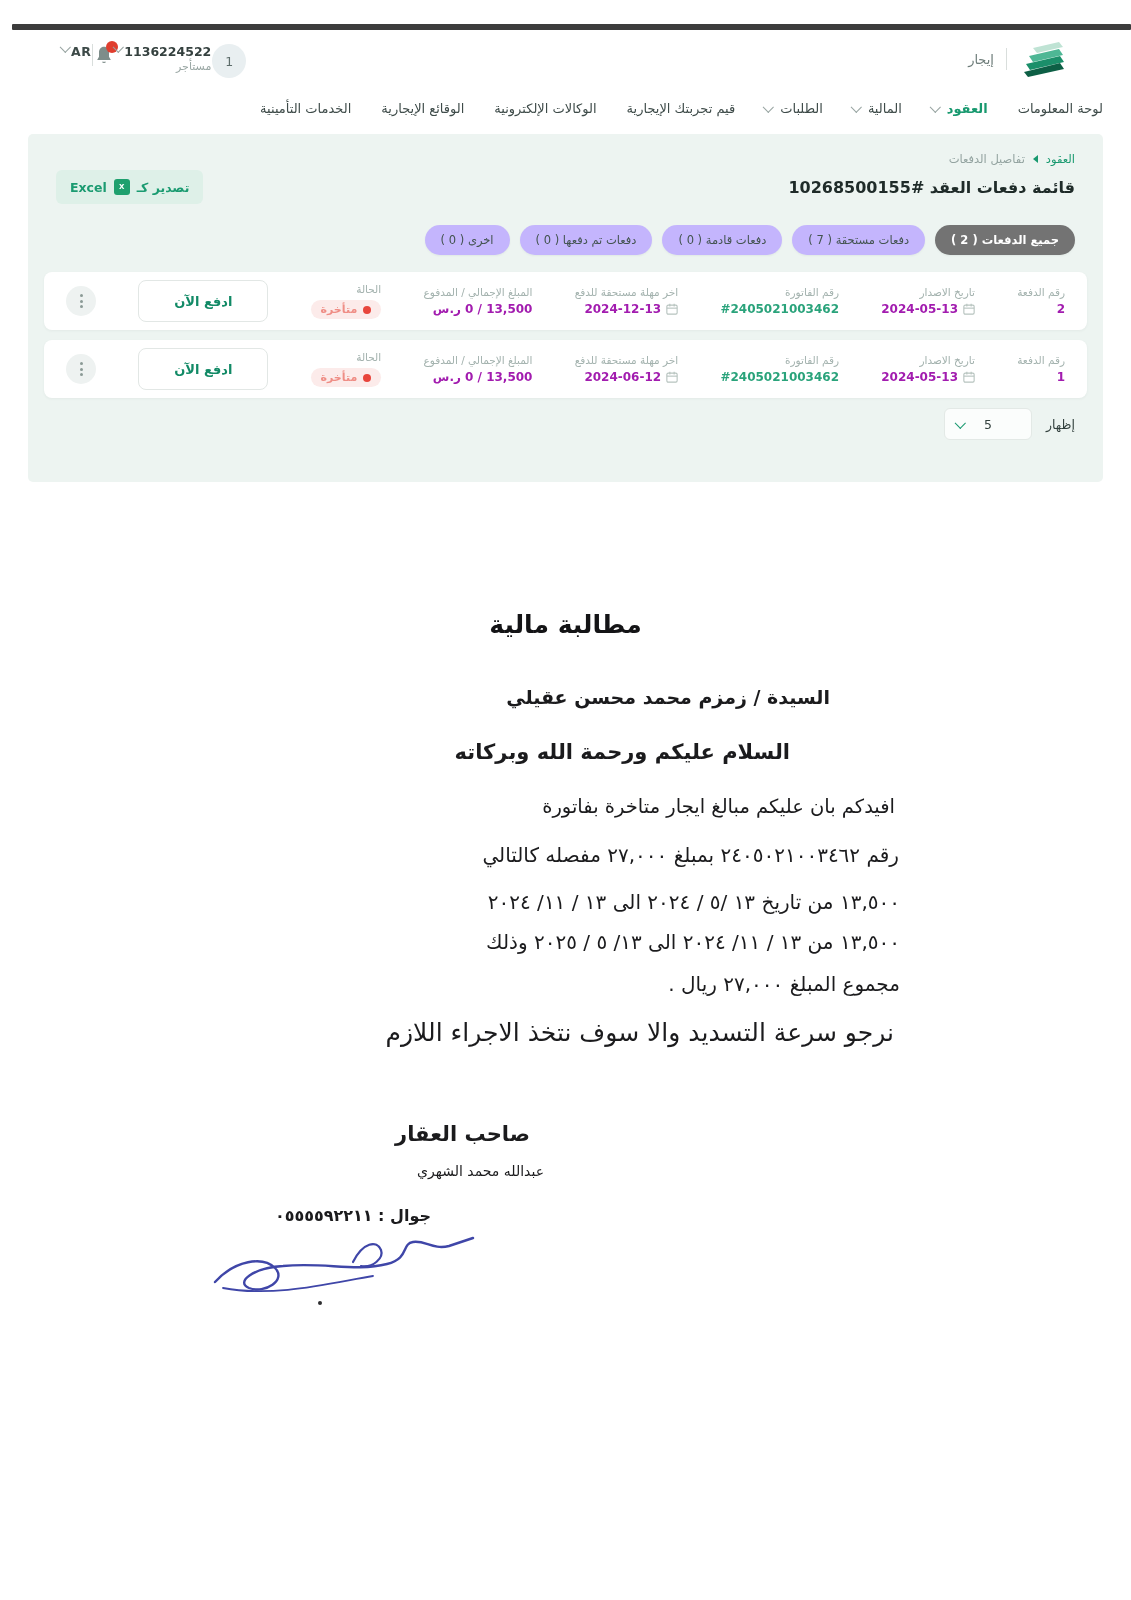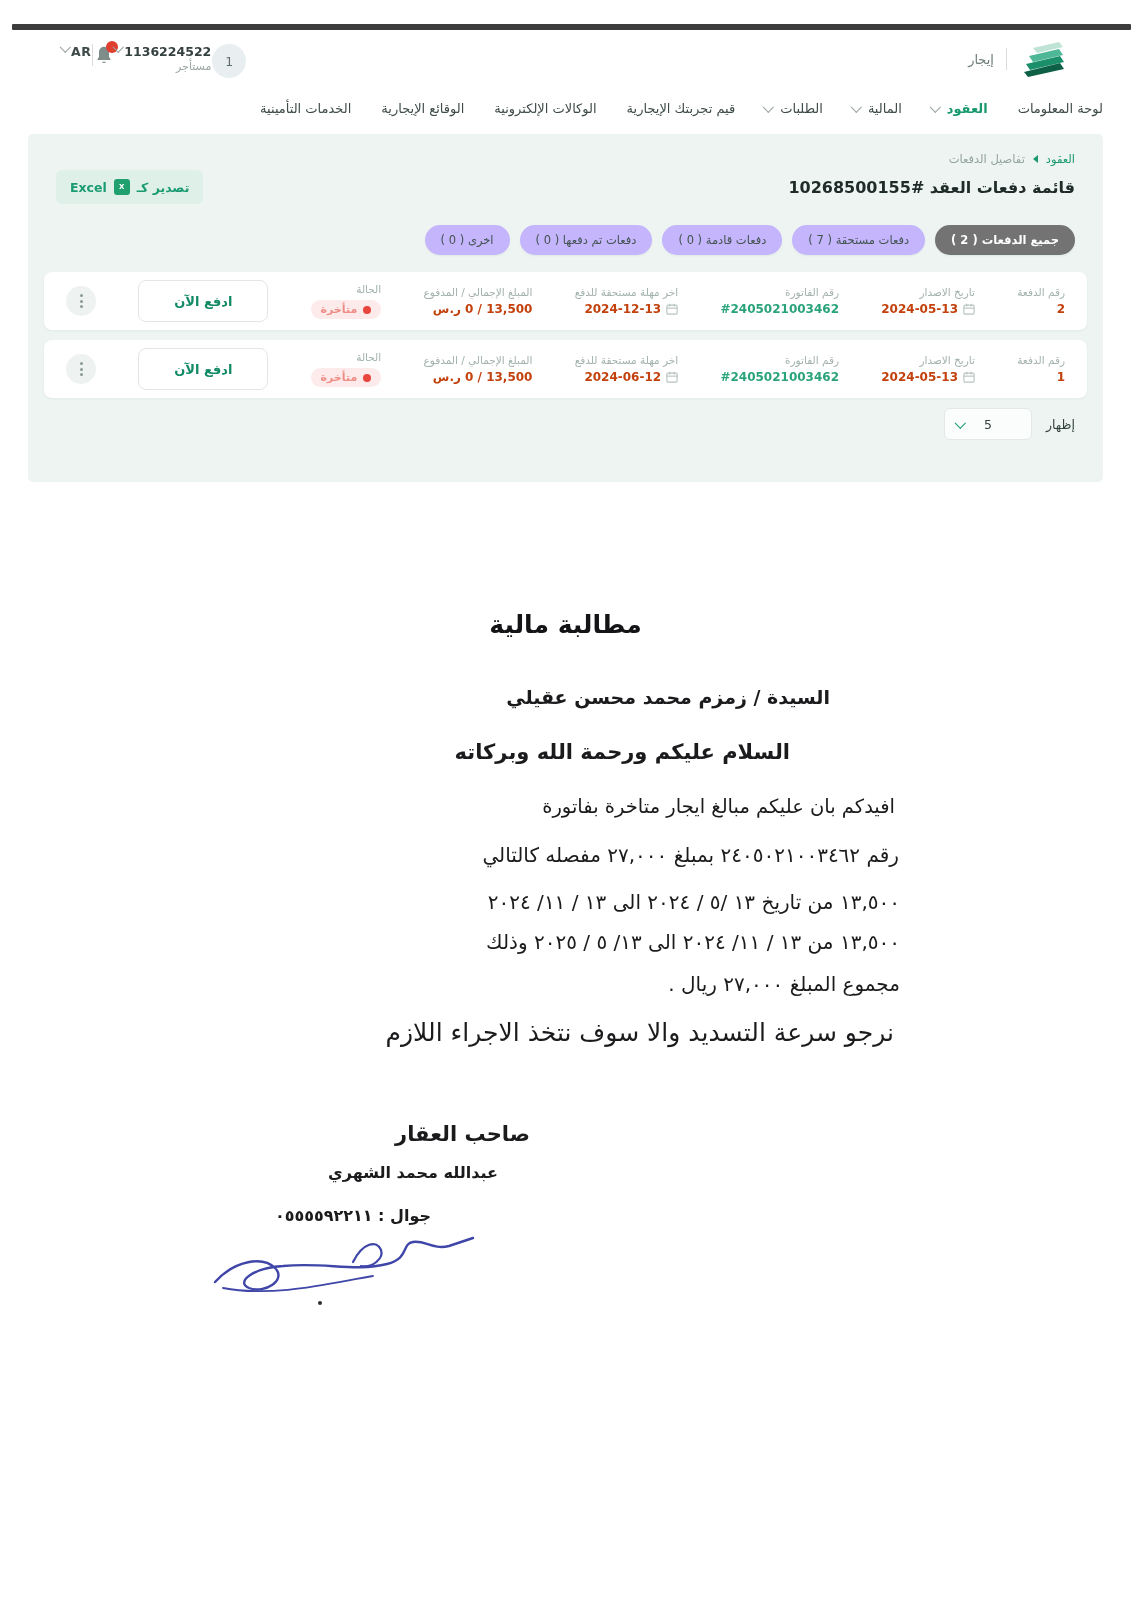--- a/index.html
+++ b/index.html
@@ -36,21 +36,21 @@
   .page-title{top:44px;right:28px;direction:rtl;font-size:16px;font-weight:bold;color:#1f2b29;}
   .export-btn{top:36px;left:28px;height:34px;background:#def0e8;border-radius:6px;display:flex;direction:rtl;align-items:center;gap:7px;padding:0 14px;color:#1b9b71;font-size:12.5px;font-weight:600;cursor:pointer;}
   .xl-icon{width:16px;height:16px;border-radius:3px;background:#1fa06e;color:#fff;font-size:7px;font-weight:bold;display:flex;align-items:center;justify-content:center;letter-spacing:.3px;}
   .filters{top:91px;right:28px;display:flex;direction:rtl;gap:10px;}
   .pill{height:30px;padding:0 16px;border-radius:999px;font-size:11.5px;display:flex;align-items:center;background:#c4b5fd;color:#42534f;box-shadow:0 1px 2px rgba(40,60,55,.06);cursor:pointer;white-space:nowrap;}
   .pill.active{background:#737373;color:#ffffff;font-weight:600;}
   .card{left:16px;width:1043px;height:58px;background:#ffffff;border-radius:8px;box-shadow:0 1px 3px rgba(40,60,55,.05);display:flex;direction:rtl;align-items:center;justify-content:space-between;padding:0 22px;box-sizing:border-box;}
   .card.r0{top:138px;} .card.r1{top:206px;}
   .cell{text-align:right;}
   .cell-label{font-size:10.5px;color:#a3b2ae;margin-bottom:4px;white-space:nowrap;}
-  .cell-value{font-size:12px;color:#c2410c;font-weight:600;display:flex;direction:rtl;align-items:center;gap:5px;white-space:nowrap;}
+  .cell-value{font-size:12px;color:#a21caf;font-weight:600;display:flex;direction:rtl;align-items:center;gap:5px;white-space:nowrap;}
   .invoice{color:#2aa37b;direction:ltr;justify-content:flex-end;}
   .status-pill{background:#fcebea;border-radius:999px;padding:3px 10px;display:inline-flex;direction:rtl;align-items:center;gap:6px;color:#ef8d85;font-size:11px;font-weight:600;}
   .status-dot{width:8px;height:8px;border-radius:50%;background:#e8453c;}
   .pay-btn{width:128px;height:40px;background:#fff;border:1px solid #e2e7e5;border-radius:8px;color:#128a66;font-size:13px;font-weight:bold;display:flex;align-items:center;justify-content:center;cursor:pointer;}
   .kebab{width:30px;height:30px;border-radius:50%;background:#eef2f1;display:flex;flex-direction:column;align-items:center;justify-content:center;gap:2.5px;cursor:pointer;}
   .kebab i{width:3px;height:3px;border-radius:50%;background:#8b9a96;display:block;}
   .pagination{top:274px;right:28px;display:flex;direction:rtl;align-items:center;gap:14px;}
   .pg-label{font-size:12.5px;color:#33413e;}
   .pg-box{position:relative;width:86px;height:30px;background:#fbfdfc;border:1px solid #e3e9e6;border-radius:6px;display:flex;align-items:center;justify-content:center;font-size:12.5px;color:#33413e;cursor:pointer;}
   .pg-box .chev{position:absolute;left:12px;border-color:#18996F;}
@@ -59,21 +59,21 @@
   .ltr-line{direction:rtl;color:#1b1b1d;white-space:nowrap;}
   .recipient{top:686px;right:301px;font-size:19px;font-weight:bold;}
   .greeting{top:740px;right:341px;font-size:21px;font-weight:bold;}
   .b0{top:795px;right:236px;font-size:19.5px;font-weight:500;}
   .b1{top:843px;right:232px;font-size:20px;font-weight:500;}
   .b2{top:890px;right:231px;font-size:20px;font-weight:500;}
   .b3{top:930px;right:231px;font-size:20px;font-weight:500;}
   .b4{top:972px;right:231px;font-size:20px;font-weight:500;}
   .b5{top:1018px;right:237px;font-size:25px;font-weight:500;}
   .sig-role{top:1122px;right:601px;font-size:21px;font-weight:bold;}
-  .sig-name{top:1163px;right:633px;font-size:16px;font-weight:bold;}
+  .sig-name{top:1163px;right:587px;font-size:14px;font-weight:normal;}
   .sig-phone{top:1206px;right:700px;font-size:16px;font-weight:bold;letter-spacing:2px;}
   .sig-svg{top:1220px;left:205px;}
   .sig-dot{top:1301px;left:318px;width:4px;height:4px;border-radius:50%;background:#2e2e30;}
 </style>
 </head>
 <body>
 
 <div class="abs scanline"></div>
 
 <div class="abs logo-cluster">

